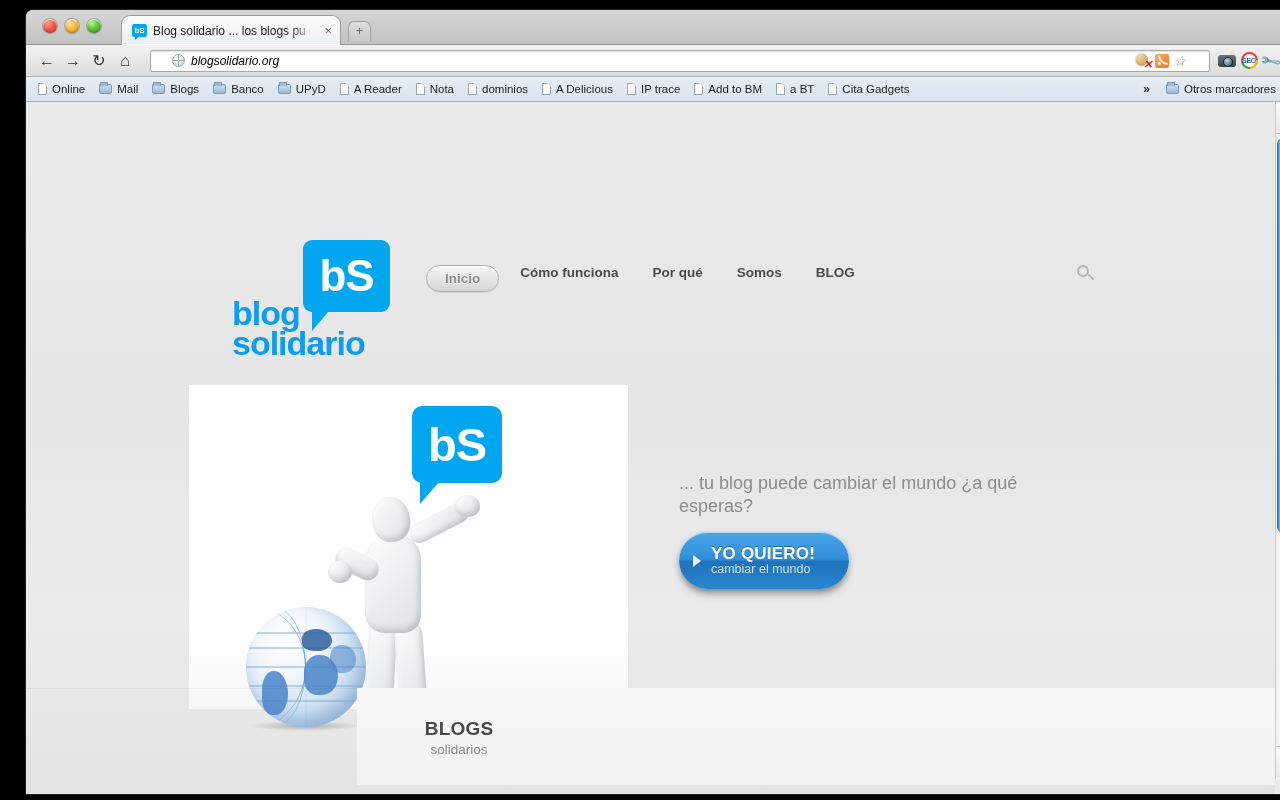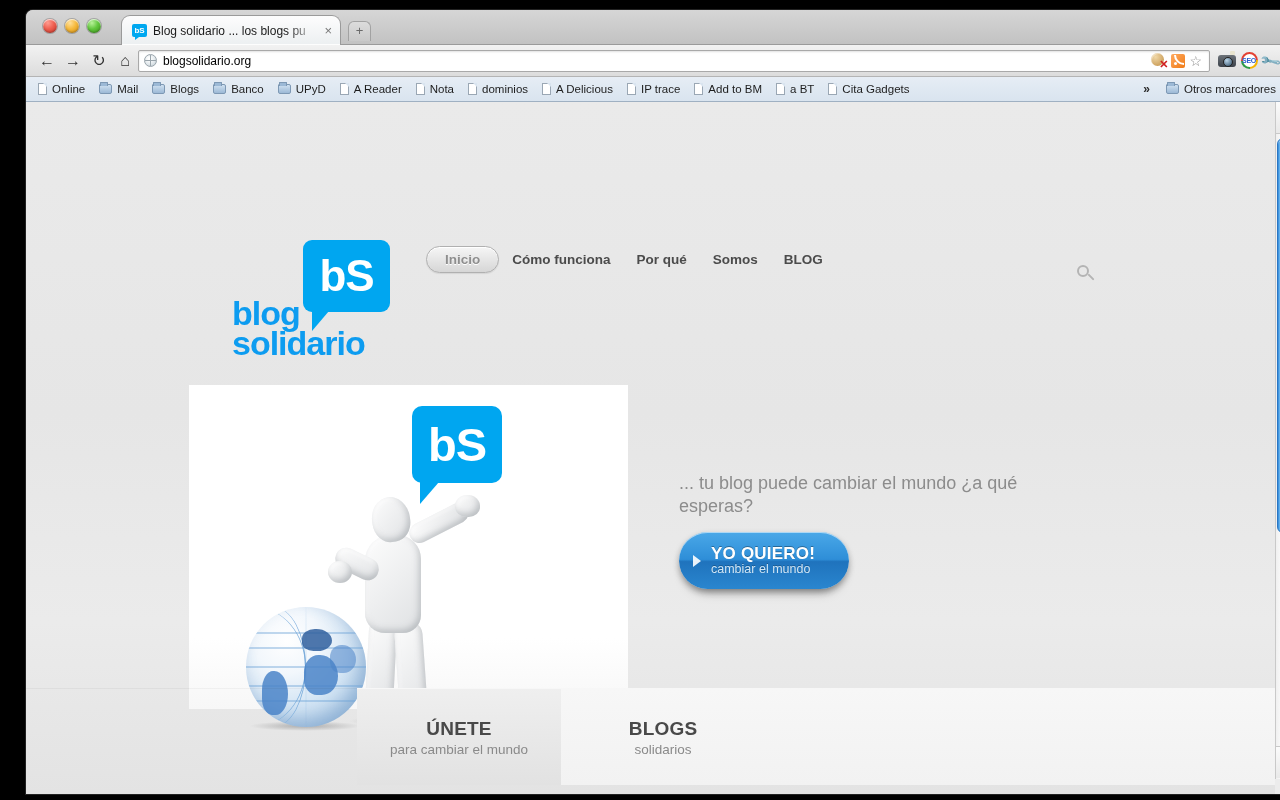--- a/index.html
+++ b/index.html
@@ -65,24 +65,25 @@
   
   #toolbar {
     position: absolute; left: 0; top: 35px; right: 0; height: 32px;
     background: linear-gradient(to bottom,#f2f2f2,#dcdcdc);
     border-bottom: 1px solid #b4b4b4;
     display: flex; align-items: center; padding: 0 8px;
   }
   .navbtn { width: 26px; height: 26px; display: flex; align-items: center; justify-content: center;
             color: #333; font-size: 16px; cursor: pointer; }
   #omnibox {
-    flex: 1 1 auto; height: 22px; margin: 0 6px 0 0;
+    flex: 1 1 auto; height: 22px; margin: 0 6px 0 12px;
     background: #fff; border: 1px solid #a9a9a9; border-radius: 2px;
-    display: flex; align-items: center; padding: 0 5px; gap: 6px;
+    display: flex; align-items: center; padding: 0 21px; gap: 6px;
     box-shadow: inset 0 1px 2px rgba(0,0,0,.12);
+    font-style: italic;
   }
   .globe-ico { width: 13px; height: 13px; border-radius: 50%;
       background: radial-gradient(circle at 40% 35%, #fff 10%, #dfe6ea 60%, #b6c2c9 100%);
       border: 1px solid #9aa5ac; position: relative; flex:0 0 auto; }
   .globe-ico::before { content:""; position:absolute; left:5px; top:0; width:1px; height:11px; background:#9aa5ac; }
   .globe-ico::after  { content:""; position:absolute; left:0; top:5px; width:11px; height:1px; background:#9aa5ac; }
   #url-text { font-size: 12px; color: #000; }
   #omni-right { margin-left: auto; display: flex; align-items: center; gap: 4px; padding-right: 2px; }
 
   .ico-cookie { width:16px;height:15px;position:relative;}
@@ -140,21 +141,21 @@
   }
   #logo-bubble::after {
     content: ""; position: absolute; left: 9px; bottom: -19px;
     border-left: 17px solid #00a6f0; border-bottom: 20px solid transparent;
   }
   #logo-bs { color:#fff; font-size: 44px; font-weight: bold; letter-spacing: -1px; line-height: 1; }
   #logo-word1 { position:absolute; left:0; top:56px; font-size:34px; font-weight:bold; color:#0d9cf0; letter-spacing:-1px; line-height:1;}
   #logo-word2 { position:absolute; left:0; top:86px; font-size:34px; font-weight:bold; color:#0d9cf0; letter-spacing:-1px; line-height:1;}
 
   
-  #nav { position: absolute; left: 400px; top: 144px; display: flex; align-items: center; gap: 0px; }
+  #nav { position: absolute; left: 400px; top: 163px; display: flex; align-items: flex-start; gap: 8px; }
   .navitem { font-size: 13.5px; font-weight: bold; color: #4b4b4b; padding: 0 13px; white-space: nowrap; cursor: pointer; }
   .navitem.pill {
     background: linear-gradient(to bottom,#f6f6f6,#d6d6d6);
     border: 1px solid #b0b0b0; border-radius: 14px;
     padding: 5px 18px; color: #8e8e8e;
     box-shadow: inset 0 1px 0 #fff, 0 1px 1px rgba(0,0,0,.08);
     text-shadow: 0 1px 0 #fff;
   }
   #searchicon { position:absolute; left:1050px; top:163px; width:20px; height:20px; cursor:pointer;}
   #searchicon .ring { position:absolute; left:1px; top:0; width:12px;height:12px; border:2px solid #b4b4b4; border-radius:50%;}
@@ -414,24 +415,20 @@
           <div class="txt">
             <span id="cta-title">YO QUIERO!</span>
             <span id="cta-sub">cambiar el mundo</span>
           </div>
         </div>
 
         <div id="panels">
           <div id="panels-top-rule"></div>
           <div id="panel-rest"></div>
           <div id="panels-inner">
-            <div class="panel active">
-              <div class="p-title">ÚNETE</div>
-              <div class="p-sub">para cambiar el mundo</div>
-            </div>
             <div class="panel plain">
               <div class="p-title">BLOGS</div>
               <div class="p-sub">solidarios</div>
             </div>
           </div>
         </div>
       </div>
 
       <div id="scrollbar">
         <div class="sb-arrows top">

